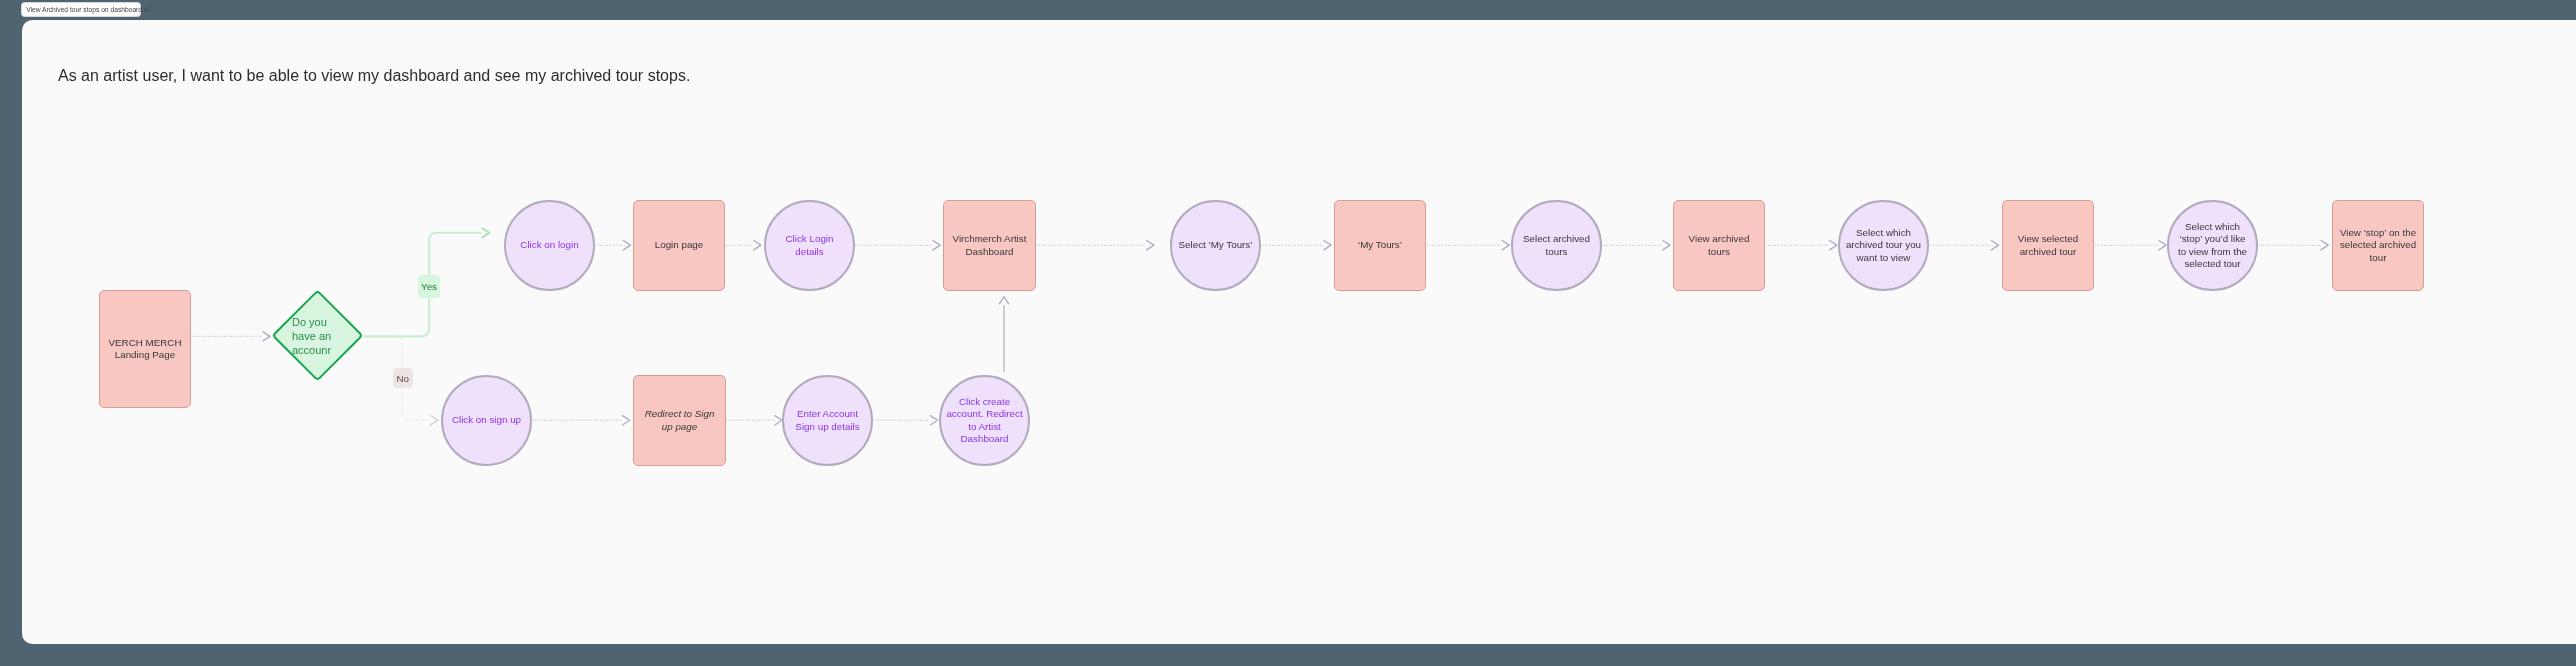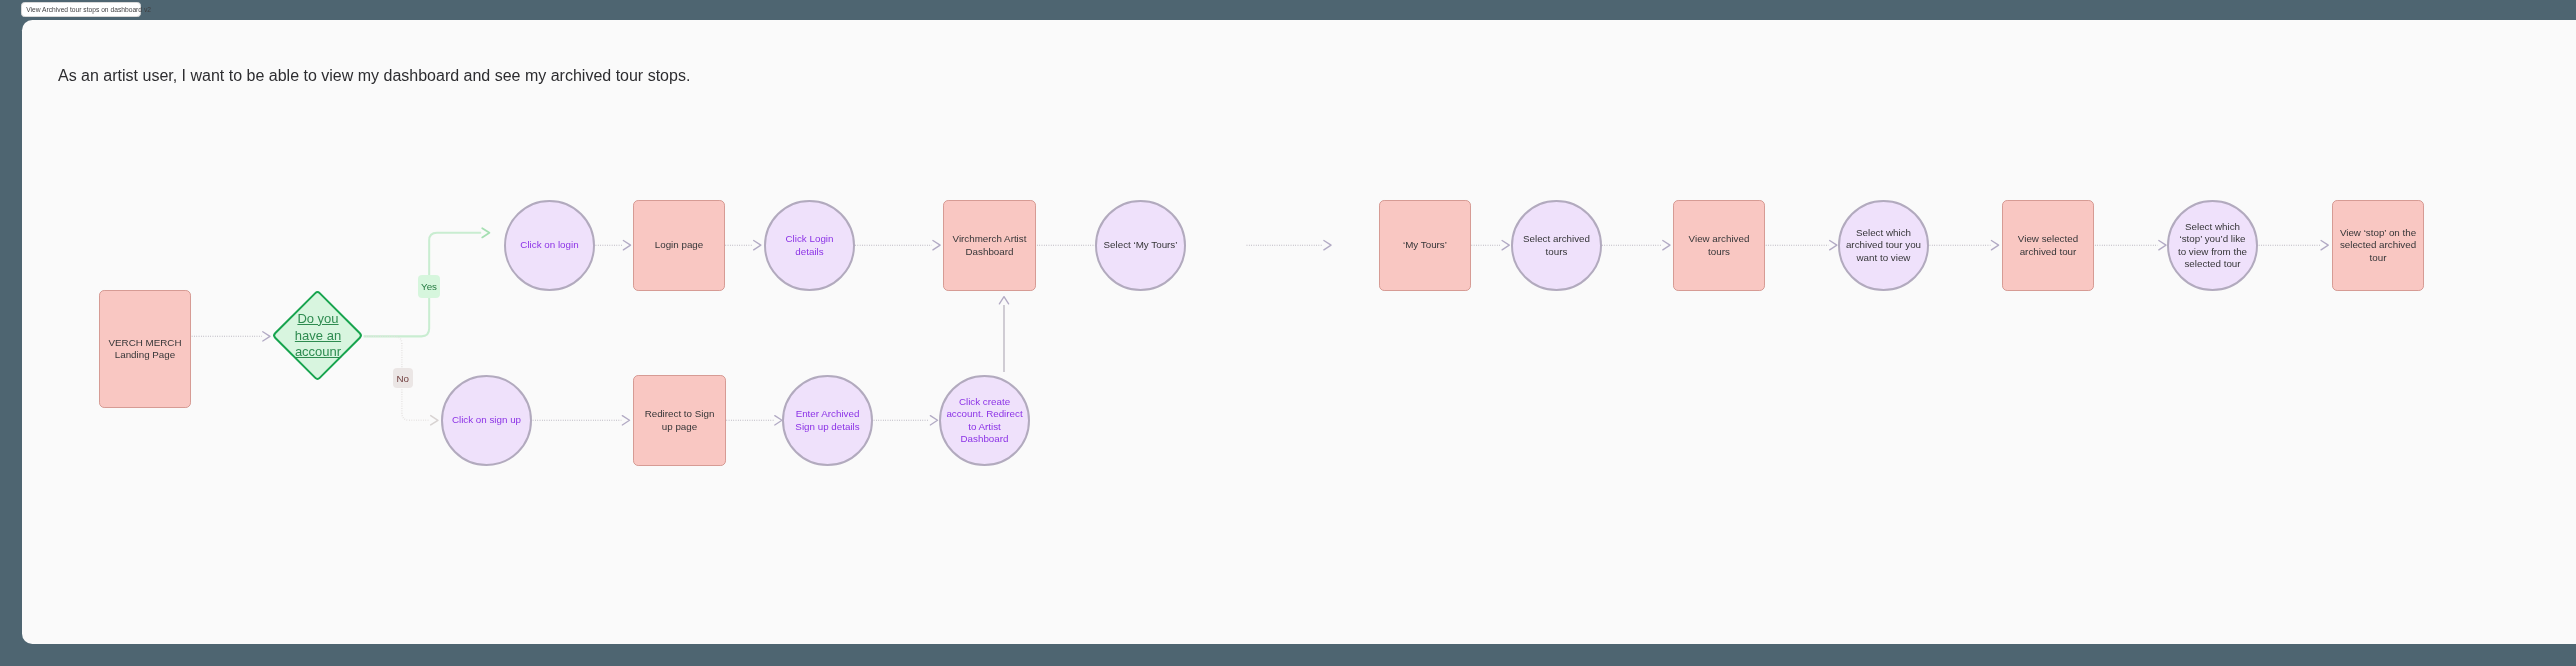--- a/index.html
+++ b/index.html
@@ -28,40 +28,40 @@
   .node{
     position:absolute;display:flex;align-items:center;justify-content:center;
     text-align:center;box-sizing:border-box;
     font-size:9.8px;line-height:1.26;color:#363638;
   }
   .node-rect{
     width:92px;height:91px;top:200px;
     background:#f9c7c2;border:1.5px solid #d69b94;border-radius:5.2px;
     padding:0 4.1px;
   }
-  .node-rect.row3{top:375px;}
+  .node-rect.row3{top:375px;font-style:italic;}
   .node-circle{
     width:91px;height:91px;border-radius:50%;top:200px;
     background:#efe1fb;border:2.1px solid #b2aabe;
     padding:0 5.2px;
   }
   .node-circle.row3{top:375px;}
   .node-circle.purple{color:#8c33e6;}
   .diamond-box{
     position:absolute;left:272px;top:290px;width:92px;height:92px;
   }
   .diamond-shape{
     position:absolute;left:13.4px;top:13.4px;width:65px;height:65px;
     background:#d8f5df;border:2.6px solid #17a44e;border-radius:4.1px;
     transform:rotate(45deg);box-sizing:border-box;
   }
   .diamond-label{
     position:absolute;left:20px;top:0;width:52px;height:92px;
-    display:flex;align-items:center;justify-content:center;text-align:center;
-    font-size:13px;line-height:1.3;color:#2e8b50;text-decoration:underline;
+    display:flex;align-items:center;justify-content:center;text-align:left;
+    font-size:11px;line-height:1.3;color:#2e8b50;
   }
   .edge-pill{
     position:absolute;display:flex;align-items:center;justify-content:center;
     font-size:9.8px;border-radius:4.1px;
   }
   .edge-pill.yes{left:418px;top:275px;width:22px;height:23px;background:#d6f6dd;color:#257a41;}
   .edge-pill.no{left:393px;top:368px;width:19.6px;height:20px;background:#ebe6e5;color:#713f3f;}
 </style>
 </head>
 <body>
@@ -133,24 +133,24 @@
 </div>
 <div class="node node-rect" style="left:633px;">
   <span>Login page</span>
 </div>
 <div class="node node-circle purple" style="left:764px;">
   <span>Click Login details</span>
 </div>
 <div class="node node-rect" style="left:943px;width:93px;">
   <span>Virchmerch Artist Dashboard</span>
 </div>
-<div class="node node-circle" style="left:1095px;">
+<div class="node node-circle" style="left:1170px;">
   <span>Select ‘My Tours’</span>
 </div>
-<div class="node node-rect" style="left:1334px;width:92px;margin-left:45px;">
+<div class="node node-rect" style="left:1334px;width:92px;">
   <span>‘My Tours’</span>
 </div>
 <div class="node node-circle" style="left:1511px;align-items:center;">
   <span>Select archived tours</span>
 </div>
 <div class="node node-rect" style="left:1673px;">
   <span>View archived tours</span>
 </div>
 <div class="node node-circle" style="left:1838px;">
   <span>Select which archived tour you want to view</span>
@@ -165,18 +165,18 @@
   <span>View ‘stop’ on the selected archived tour</span>
 </div>
 
 <div class="node node-circle purple row3" style="left:441px;">
   <span>Click on sign up</span>
 </div>
 <div class="node node-rect row3" style="left:633px;width:93px;">
   <span>Redirect to Sign up page</span>
 </div>
 <div class="node node-circle purple row3" style="left:782px;">
-  <span>Enter Archived Sign up details</span>
+  <span>Enter Account Sign up details</span>
 </div>
 <div class="node node-circle purple row3" style="left:939px;">
   <span>Click create account. Redirect to Artist Dashboard</span>
 </div>
 
 
 </body></html>

